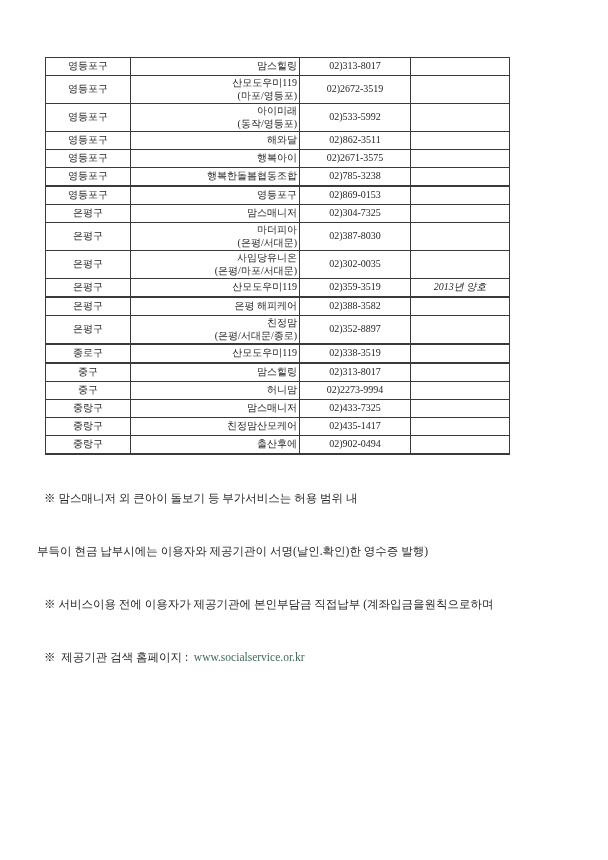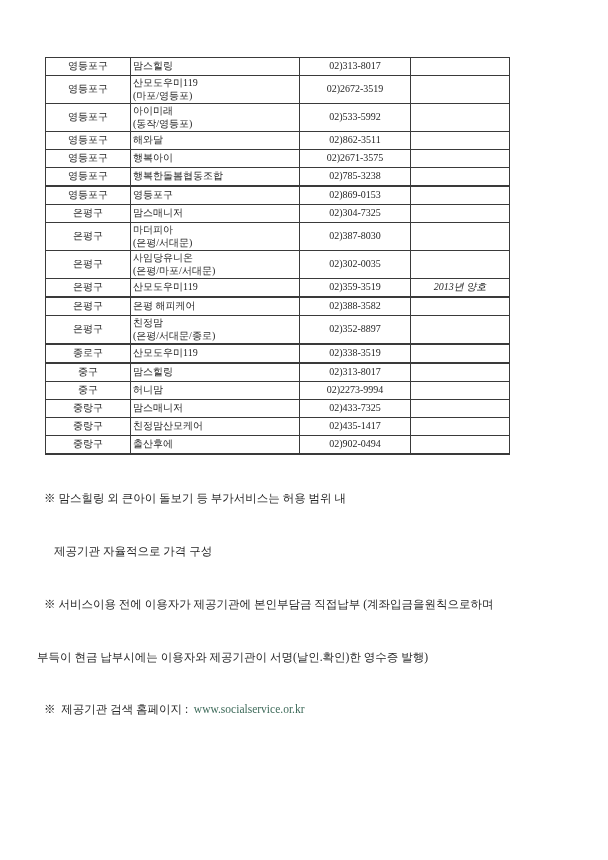--- a/index.html
+++ b/index.html
@@ -38,21 +38,21 @@
   }
   
   table.provider-table tr:nth-child(6) td,
   table.provider-table tr:nth-child(11) td,
   table.provider-table tr:nth-child(13) td,
   table.provider-table tr:nth-child(14) td,
   table.provider-table tr:last-child td {
     border-bottom-width: 2px;
   }
   td.c-district { text-align: center; }
-  td.c-name     { text-align: left; white-space: pre-line; }
+  td.c-name     { text-align: right; white-space: pre-line; }
   td.c-phone    { text-align: center; padding-left: 9px; }
   td.c-note     { text-align: center; font-style: italic; }
 
   
   .footnotes {
     position: absolute;
     left: 37px;
     top: 455px;
     width: 545px;
     font-size: 11.5px;
@@ -194,20 +194,19 @@
         <tr>
       <td class="c-district">중랑구</td>
       <td class="c-name">출산후에</td>
       <td class="c-phone">02)902-0494</td>
       <td class="c-note"></td>
     </tr>
       </tbody>
   </table>
 
   <div class="footnotes">
-    <div class="note-line">※ 맘스힐링 외 큰아이 돌보기 등 부가서비스는 허용 범위 내</div>
-    <div class="note-line indent">제공기관 자율적으로 가격 구성</div>
+    <div class="note-line">※ 맘스매니저 외 큰아이 돌보기 등 부가서비스는 허용 범위 내</div>
+    <div class="note-line outdent">부득이 현금 납부시에는 이용자와 제공기관이 서명(날인.확인)한 영수증 발행)</div>
     <div class="note-line">※ 서비스이용 전에 이용자가 제공기관에 본인부담금 직접납부 (계좌입금을원칙으로하며</div>
-    <div class="note-line outdent">부득이 현금 납부시에는 이용자와 제공기관이 서명(날인.확인)한 영수증 발행)</div>
     <div class="note-line"><span>※  제공기관 검색 홈페이지 :  </span><span class="url-text" style="color: rgb(62, 107, 90);">www.socialservice.or.kr</span></div>
   </div>
 
 </div>
 
 </body></html>

